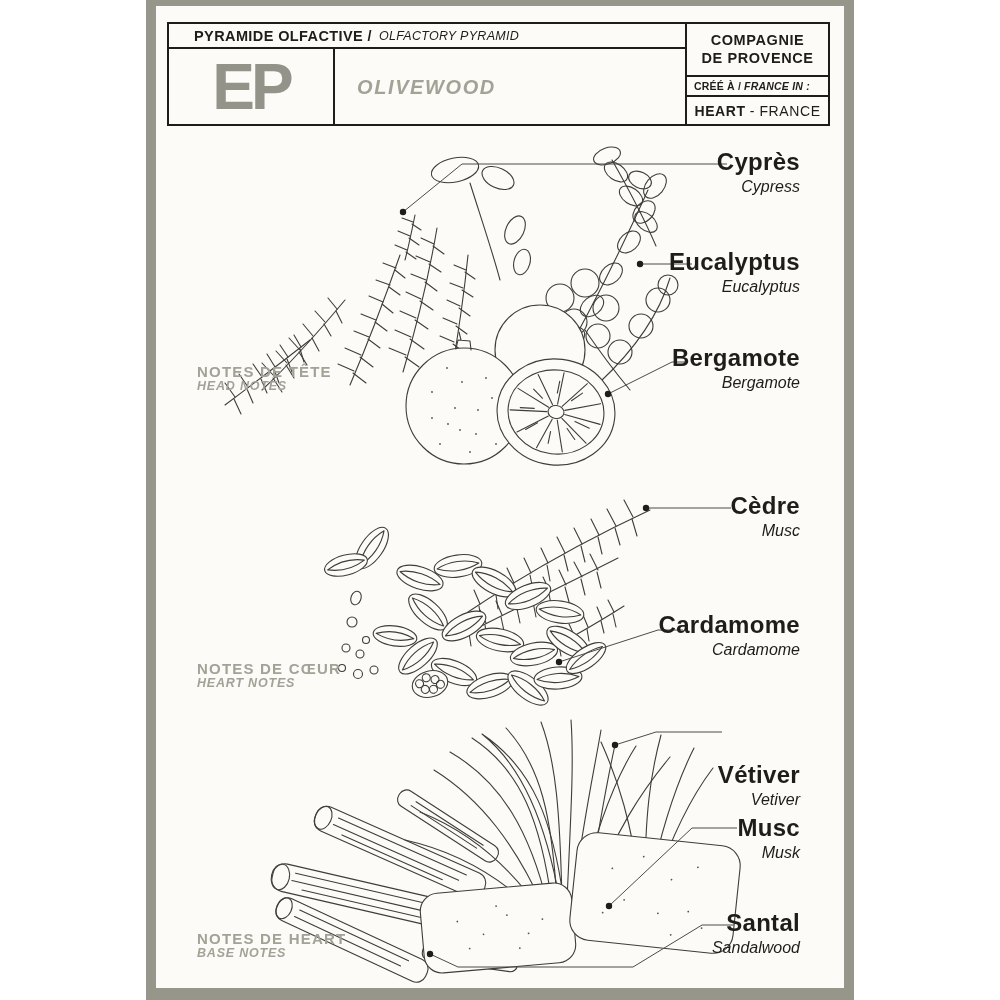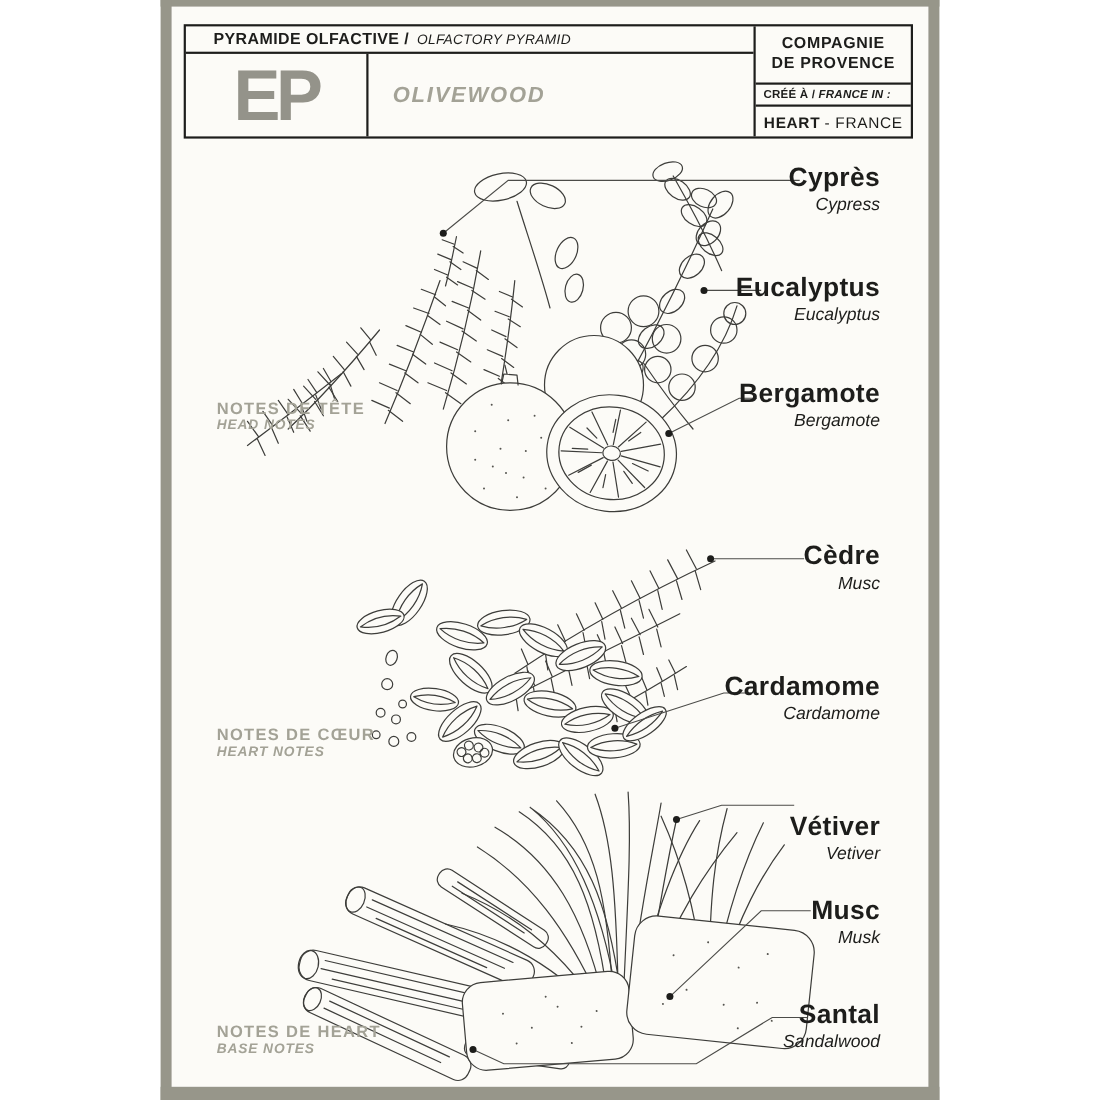--- a/index.html
+++ b/index.html
@@ -49,21 +49,21 @@
   .sec .fr{font-size:15px;font-weight:bold;letter-spacing:1.2px;color:var(--muted);}
   .sec .en{font-size:12.5px;font-weight:bold;font-style:italic;letter-spacing:.8px;color:var(--muted);}
   .sec-head{top:364px;} .sec-heart{top:661px;} .sec-base{top:931px;}
 
   
   .note{position:absolute;right:200px;text-align:right;line-height:1;}
   .note .fr{font-size:24px;font-weight:bold;letter-spacing:.3px;color:var(--ink);}
   .note .en{font-size:16px;font-style:italic;color:var(--ink);margin-top:5px;}
   .n-cypres{top:150px;} .n-eucalyptus{top:250px;} .n-bergamote{top:346px;}
   .n-cedre{top:494px;} .n-cardamome{top:613px;}
-  .n-vetiver{top:740px;} .n-musc{top:816px;} .n-santal{top:911px;}
+  .n-vetiver{top:763px;} .n-musc{top:816px;} .n-santal{top:911px;}
 
   
   .art{position:absolute;left:0;top:0;}
   .art path,.art ellipse,.art circle,.art rect,.art line{fill:none;stroke:var(--art);stroke-width:1.1;
        stroke-linecap:round;stroke-linejoin:round;}
   .art .fillw{fill:var(--paper);}
   .art .lead{stroke:var(--line);stroke-width:1;fill:none;}
   .art .dot{fill:var(--ink);stroke:none;}
   .art .tex{fill:#55544f;stroke:none;}
 </style>

